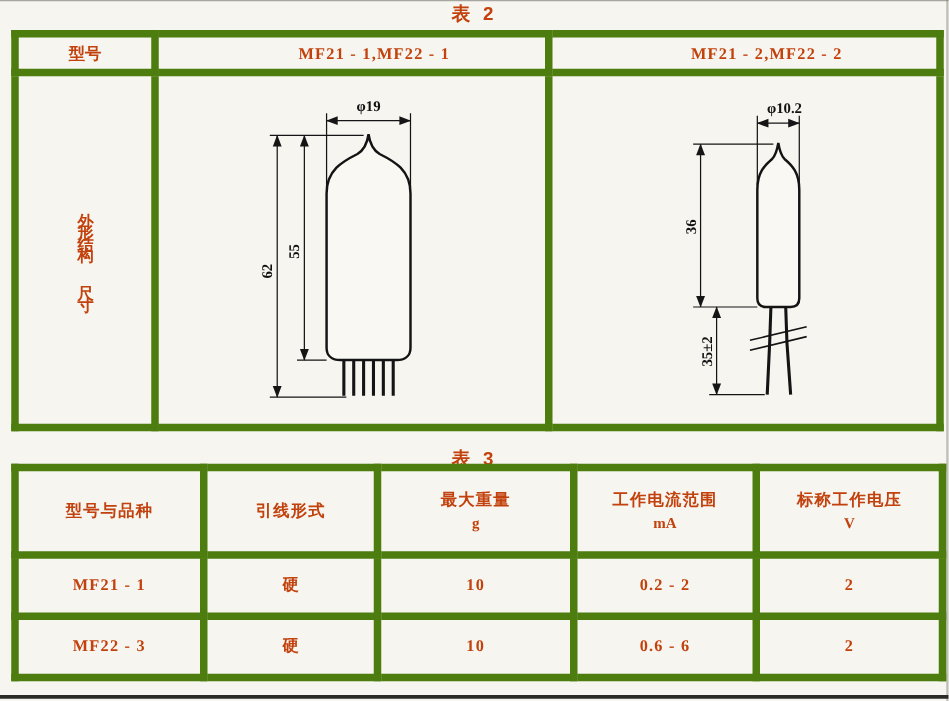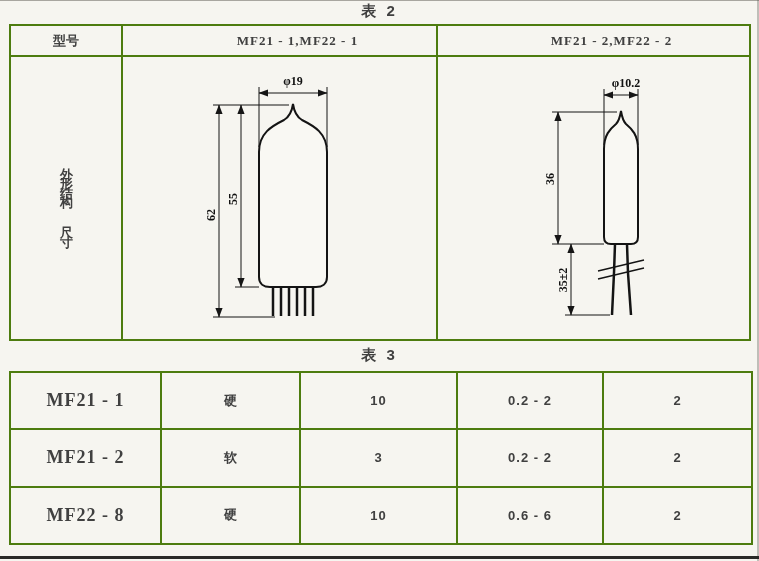--- a/index.html
+++ b/index.html
@@ -2,38 +2,38 @@
 <html><head>
 <meta charset="utf-8">
 <style>
   * { box-sizing: border-box; margin: 0; padding: 0; }
   html, body { background: #e8e6e0; }
   .page {
     position: relative;
     width: 759px; height: 561px;
     background: #f6f5f0;
     font-family: "Liberation Sans", sans-serif;
-    color: #404040;
+    color: #c2410c;
     overflow: hidden;
   }
   .cap {
     position: absolute; left: 0; width: 100%;
     text-align: center; font-size: 15px; font-weight: 700;
     letter-spacing: 3px;
   }
   .cap2 { top: 2px; }
-  .cap3 { top: 346px; }
+  .cap3 { top: 358px; }
 
   table {
     position: absolute;
     border-collapse: collapse;
     table-layout: fixed;
   }
   td {
-    border: 2px solid #4d7c0f;
+    border: 6px solid #4d7c0f;
     text-align: center; vertical-align: middle;
     padding: 0;
   }
   .t2 { left: 9px; top: 24px; width: 740px; height: 316px; border: 2px solid #1c1c1c; }
   .t3 { left: 9px; top: 371px; width: 740px; height: 174px; border: 2px solid #1c1c1c; }
 
   .t2-head td { height: 31px; font-size: 13px; font-weight: 700; }
   .variant {
     font-family: "Liberation Serif", serif;
     letter-spacing: 1px; font-weight: 700; font-size: 13px; padding-left: 36px;
@@ -53,23 +53,23 @@
   .pins line, .pins path { stroke: #141414; stroke-width: 2.5; fill: none; }
   .brk line { stroke: #141414; stroke-width: 1.3; }
   .dl { stroke: #141414; stroke-width: 1; }
   .xl { stroke: #141414; stroke-width: 1; }
   .dt { font-family: "Liberation Serif", serif; font-size: 12px; font-weight: 600; fill: #111; }
 
   .t3-head td { height: 44px; }
   .ht { font-size: 13px; font-weight: 700; letter-spacing: 1px; }
   .hu { font-family: "Liberation Serif", serif; font-size: 12px; font-weight: 600; margin-top: 2px; }
   .t3-row td { height: 31px; }
-  .model { font-family: "Liberation Serif", serif; font-weight: 700; font-size: 18px; letter-spacing: 1px; }
+  .model { font-family: "Liberation Serif", serif; font-weight: 700; font-size: 13px; letter-spacing: 1px; }
   .cjk { font-size: 13px; font-weight: 700; }
-  .val { font-family: Liberation Sans, sans-serif; font-weight: 600; font-size: 13px; letter-spacing: 1px; }
+  .val { font-family: Liberation Serif, serif; font-weight: 600; font-size: 13px; letter-spacing: 1px; }
 
   .edge-bottom { position: absolute; left: 0; top: 556px; width: 100%; height: 3px; background: #2a2a28; }
   .edge-top { position: absolute; left: 0; top: 0; width: 100%; height: 1px; background: #5a5850; opacity: .5; }
   .edge-right { position: absolute; right: 0; top: 0; width: 2px; height: 100%; background: #5a5850; opacity: .35; }
 </style>
 </head>
 <body>
 
 <div class="page">
   <div class="edge-top"></div>
@@ -182,36 +182,49 @@
 
   <table class="t3">
     <colgroup>
       <col style="width:151px">
         <col style="width:139px">
         <col style="width:157px">
         <col style="width:146px">
         <col style="width:149px">
     </colgroup>
     <tbody>
+        <tr class="t3-head">
+      <td>
+        <div class="ht">型号与品种</div>
+      </td>
+      <td>
+        <div class="ht">引线形式</div>
+      </td>
+      <td>
+        <div class="ht">最大重量</div>
+        <div class="hu">g</div>
+      </td>
+      <td>
+        <div class="ht">工作电流范围</div>
+        <div class="hu">mA</div>
+      </td>
+      <td>
+        <div class="ht">标称工作电压</div>
+        <div class="hu">V</div>
+      </td>
+    </tr>
     <tr class="t3-row">
       <td class="model">MF21 - 1</td>
       <td class="cjk">硬</td>
       <td class="val">10</td>
       <td class="val">0.2 - 2</td>
       <td class="val">2</td>
     </tr>
     <tr class="t3-row">
-      <td class="model">MF21 - 2</td>
-      <td class="cjk">软</td>
-      <td class="val">3</td>
-      <td class="val">0.2 - 2</td>
-      <td class="val">2</td>
-    </tr>
-    <tr class="t3-row">
-      <td class="model">MF22 - 8</td>
+      <td class="model">MF22 - 3</td>
       <td class="cjk">硬</td>
       <td class="val">10</td>
       <td class="val">0.6 - 6</td>
       <td class="val">2</td>
     </tr>
   </tbody>
     </table>
 
   <div class="edge-bottom"></div>
 </div>

